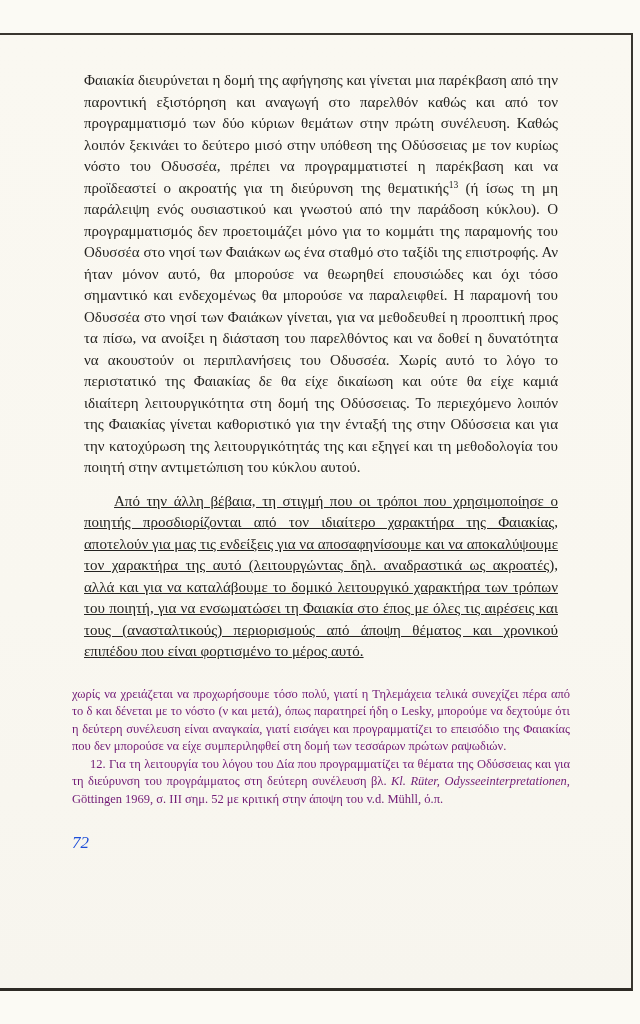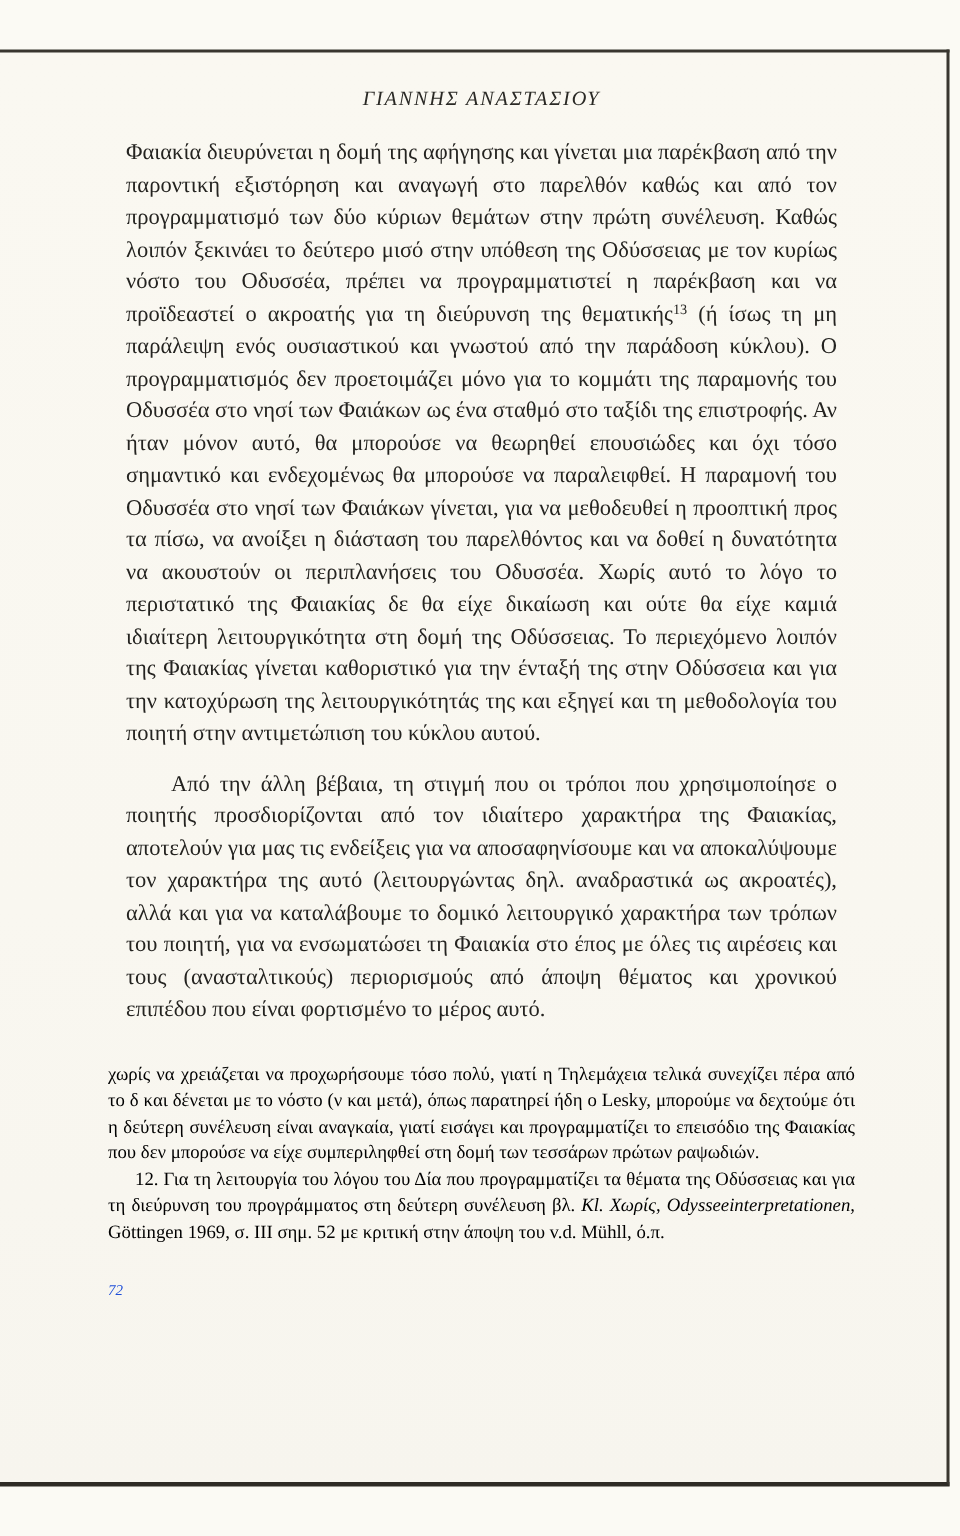--- a/index.html
+++ b/index.html
@@ -43,66 +43,66 @@
   }
   .body-p {
     margin: 12px;
     font-size: 15px;
     line-height: 21.5px;
     text-align: justify;
     color: #242320;
   }
   .body-p.indent {
     text-indent: 30px;
+    text-decoration: underline;
   }
   .body-p sup {
     font-size: 9.5px;
     line-height: 0;
     vertical-align: 5px;
   }
   .footnotes {
     margin-top: 23px;
     font-size: 12.5px;
     line-height: 17.6px;
     text-align: justify;
-    color: #000000;
+    color: #701a75;
   }
   .fn {
     margin: 0;
   }
   .fn.fn-numbered {
     text-indent: 18px;
   }
   .fn .fn-italic {
     font-style: italic;
   }
   .page-number {
     margin-top: 24px;
     font-style: italic;
-    font-size: 10px;
+    font-size: 17px;
     color: #1d4ed8;
   }
 </style>
 </head>
 <body>
 
 <div>
 
   <div class="page-edge"></div>
 
   <div class="content">
 
-    <div class="author-heading">ΓΙΑΝΝΗΣ ΑΝΑΣΤΑΣΙΟΥ</div>
 
     <p class="body-p"><span>Φαιακία διευρύνεται η δομή της αφήγησης και γίνεται μια παρέκβαση από την παροντική εξιστόρηση και αναγωγή στο παρελθόν καθώς και από τον προγραμματισμό των δύο κύριων θεμάτων στην πρώτη συνέλευση. Καθώς λοιπόν ξεκινάει το δεύτερο μισό στην υπόθεση της Οδύσσειας με τον κυρίως νόστο του Οδυσσέα, πρέπει να προγραμματιστεί η παρέκβαση και να προϊδεαστεί ο ακροατής για τη διεύρυνση της θεματικής</span><sup>13</sup><span> (ή ίσως τη μη παράλειψη ενός ουσιαστικού και γνωστού από την παράδοση κύκλου). Ο προγραμματισμός δεν προετοιμάζει μόνο για το κομμάτι της παραμονής του Οδυσσέα στο νησί των Φαιάκων ως ένα σταθμό στο ταξίδι της επιστροφής. Αν ήταν μόνον αυτό, θα μπορούσε να θεωρηθεί επουσιώδες και όχι τόσο σημαντικό και ενδεχομένως θα μπορούσε να παραλειφθεί. Η παραμονή του Οδυσσέα στο νησί των Φαιάκων γίνεται, για να μεθοδευθεί η προοπτική προς τα πίσω, να ανοίξει η διάσταση του παρελθόντος και να δοθεί η δυνατότητα να ακουστούν οι περιπλανήσεις του Οδυσσέα. Χωρίς αυτό το λόγο το περιστατικό της Φαιακίας δε θα είχε δικαίωση και ούτε θα είχε καμιά ιδιαίτερη λειτουργικότητα στη δομή της Οδύσσειας. Το περιεχόμενο λοιπόν της Φαιακίας γίνεται καθοριστικό για την ένταξή της στην Οδύσσεια και για την κατοχύρωση της λειτουργικότητάς της και εξηγεί και τη μεθοδολογία του ποιητή στην αντιμετώπιση του κύκλου αυτού.</span></p>
 
     <p class="body-p indent">Από την άλλη βέβαια, τη στιγμή που οι τρόποι που χρησιμοποίησε ο ποιητής προσδιορίζονται από τον ιδιαίτερο χαρακτήρα της Φαιακίας, αποτελούν για μας τις ενδείξεις για να αποσαφηνίσουμε και να αποκαλύψουμε τον χαρακτήρα της αυτό (λειτουργώντας δηλ. αναδραστικά ως ακροατές), αλλά και για να καταλάβουμε το δομικό λειτουργικό χαρακτήρα των τρόπων του ποιητή, για να ενσωματώσει τη Φαιακία στο έπος με όλες τις αιρέσεις και τους (ανασταλτικούς) περιορισμούς από άποψη θέματος και χρονικού επιπέδου που είναι φορτισμένο το μέρος αυτό.</p>
 
 
     <div class="footnotes">
       <p class="fn">χωρίς να χρειάζεται να προχωρήσουμε τόσο πολύ, γιατί η Τηλεμάχεια τελικά συνεχίζει πέρα από το δ και δένεται με το νόστο (ν και μετά), όπως παρατηρεί ήδη ο Lesky, μπορούμε να δεχτούμε ότι η δεύτερη συνέλευση είναι αναγκαία, γιατί εισάγει και προγραμματίζει το επεισόδιο της Φαιακίας που δεν μπορούσε να είχε συμπεριληφθεί στη δομή των τεσσάρων πρώτων ραψωδιών.</p>
-      <p class="fn fn-numbered"><span>12. Για τη λειτουργία του λόγου του Δία που προγραμματίζει τα θέματα της Οδύσσειας και για τη διεύρυνση του προγράμματος στη δεύτερη συνέλευση βλ. </span><span class="fn-italic">Kl. Χωρίς, Odysseeinterpretationen,</span><span> Göttingen 1969, σ. III σημ. 52 με κριτική στην άποψη του v.d. Mühll, ό.π.</span></p>
+      <p class="fn fn-numbered"><span>12. Για τη λειτουργία του λόγου του Δία που προγραμματίζει τα θέματα της Οδύσσειας και για τη διεύρυνση του προγράμματος στη δεύτερη συνέλευση βλ. </span><span class="fn-italic">Kl. Rüter, Odysseeinterpretationen,</span><span> Göttingen 1969, σ. III σημ. 52 με κριτική στην άποψη του v.d. Mühll, ό.π.</span></p>
     </div>
 
     <div class="page-number">72</div>
 
   </div>
 </div>
 
 </body></html>

